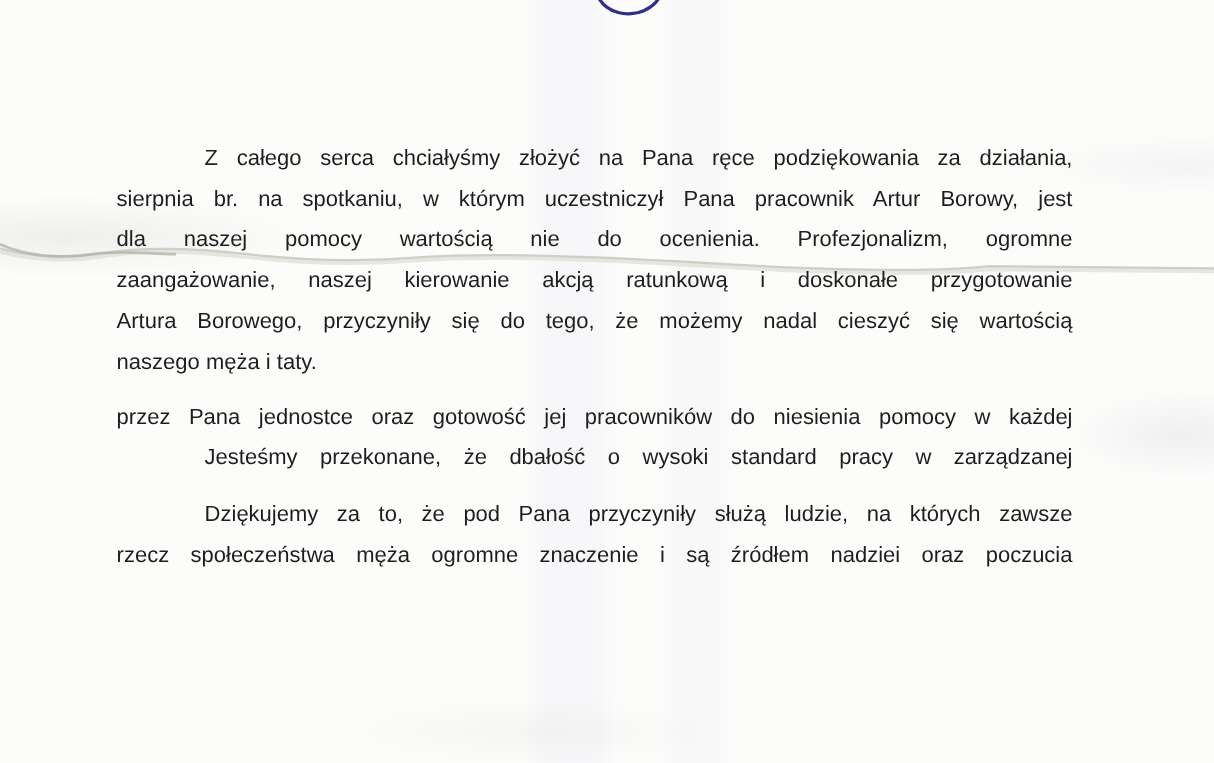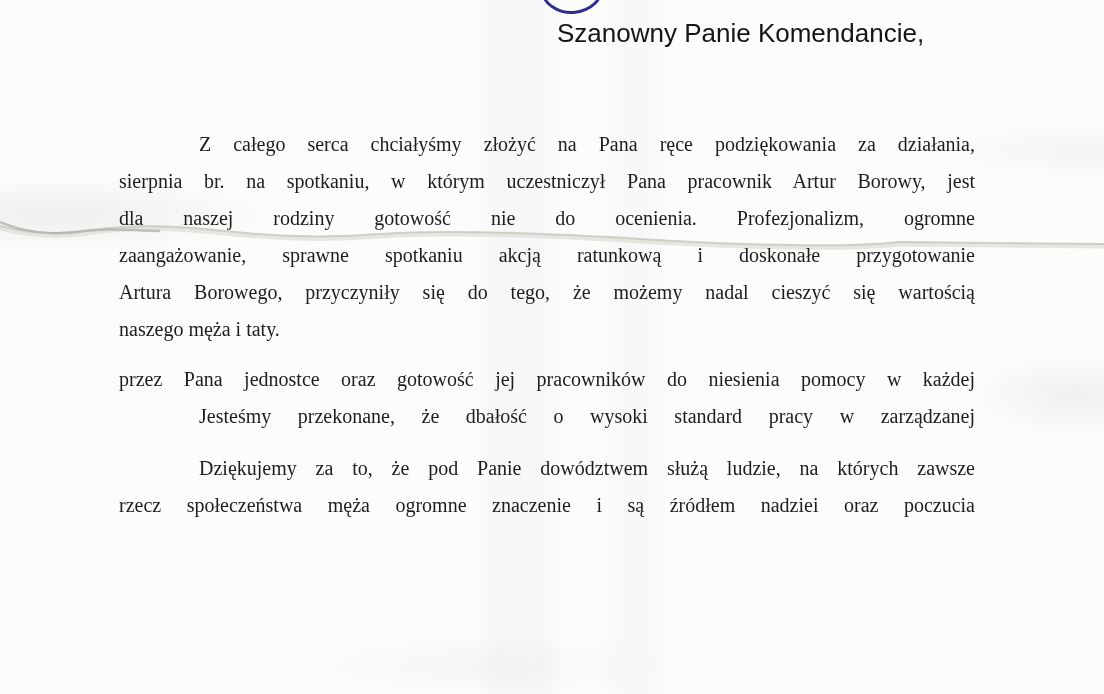--- a/index.html
+++ b/index.html
@@ -53,21 +53,21 @@
   }
   .letter-body {
     position: absolute;
     left: 103px;
     top: 126px;
     width: 872px;
     font-size: 20px;
     line-height: 37px;
     color: #1d1d1d;
   }
-  .para { margin: 0 0 13px 16px; font-family: Liberation Serif, serif; }
+  .para { margin: 0 0 13px 3px; }
   .para.gap-lg { margin-bottom: 15px; }
   .para:last-child { margin-bottom: 0; }
   .line {
     text-align: justify;
     text-align-last: justify;
   }
   .line.indent { text-indent: 80px; }
   .line.end {
     text-align: center;
     text-align-last: left;
@@ -79,37 +79,36 @@
 <div class="page">
 
   <svg class="crease-svg" viewBox="0 0 1104 72" aria-hidden="true">
     <path d="M0,30 Q 45,42 95,34 T 225,35 T 380,38 T 640,43 T 900,46 L 1104,48" fill="none" stroke="#e2e2dc" stroke-width="5" opacity="0.85"></path>
     <path d="M0,28 Q 45,40 95,32 T 225,33 T 380,36 T 640,41 T 900,44 L 1104,46" fill="none" stroke="#c8c8c1" stroke-width="2" opacity="0.8"></path>
     <path d="M0,24 C 22,34 52,38 84,33 C 110,29 135,33 160,33" fill="none" stroke="#b4b4ac" stroke-width="2.5" opacity="0.8"></path>
   </svg>
 
   <div class="stamp-arc"></div>
 
-  <div class="salutation">Szanowny Panie Komendancie,</div>
 
   <div class="letter-body">
 
     <div class="para">
       <div class="line indent">Z całego serca chciałyśmy złożyć na Pana ręce podziękowania za działania,</div>
       <div class="line">sierpnia br. na spotkaniu, w którym uczestniczył Pana pracownik Artur Borowy, jest</div>
-      <div class="line">dla naszej rodziny gotowość nie do ocenienia. Profezjonalizm, ogromne</div>
-      <div class="line">zaangażowanie, sprawne spotkaniu akcją ratunkową i doskonałe przygotowanie</div>
+      <div class="line">dla naszej pomocy wartością nie do ocenienia. Profezjonalizm, ogromne</div>
+      <div class="line">zaangażowanie, naszej kierowanie akcją ratunkową i doskonałe przygotowanie</div>
       <div class="line">Artura Borowego, przyczyniły się do tego, że możemy nadal cieszyć się wartością</div>
       <div class="line end">naszego męża i taty.</div>
     </div>
 
     <div class="para gap-lg">
       <div class="line">przez Pana jednostce oraz gotowość jej pracowników do niesienia pomocy w każdej</div>
       <div class="line indent">Jesteśmy przekonane, że dbałość o wysoki standard pracy w zarządzanej</div>
     </div>
 
     <div class="para">
-      <div class="line indent">Dziękujemy za to, że pod Panie dowództwem służą ludzie, na których zawsze</div>
+      <div class="line indent">Dziękujemy za to, że pod Pana przyczyniły służą ludzie, na których zawsze</div>
       <div class="line">rzecz społeczeństwa męża ogromne znaczenie i są źródłem nadziei oraz poczucia</div>
     </div>
 
   </div>
 </div>
 
 </body></html>

